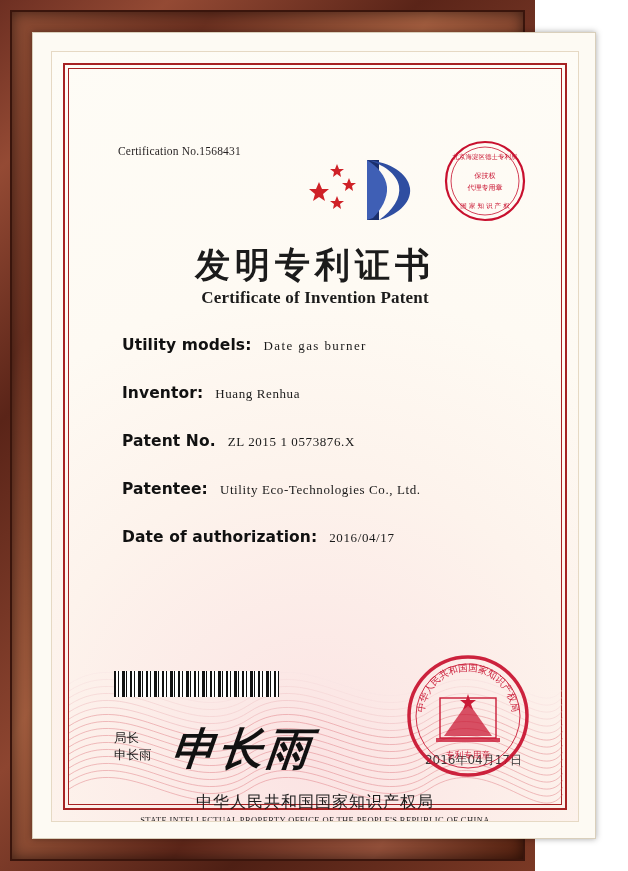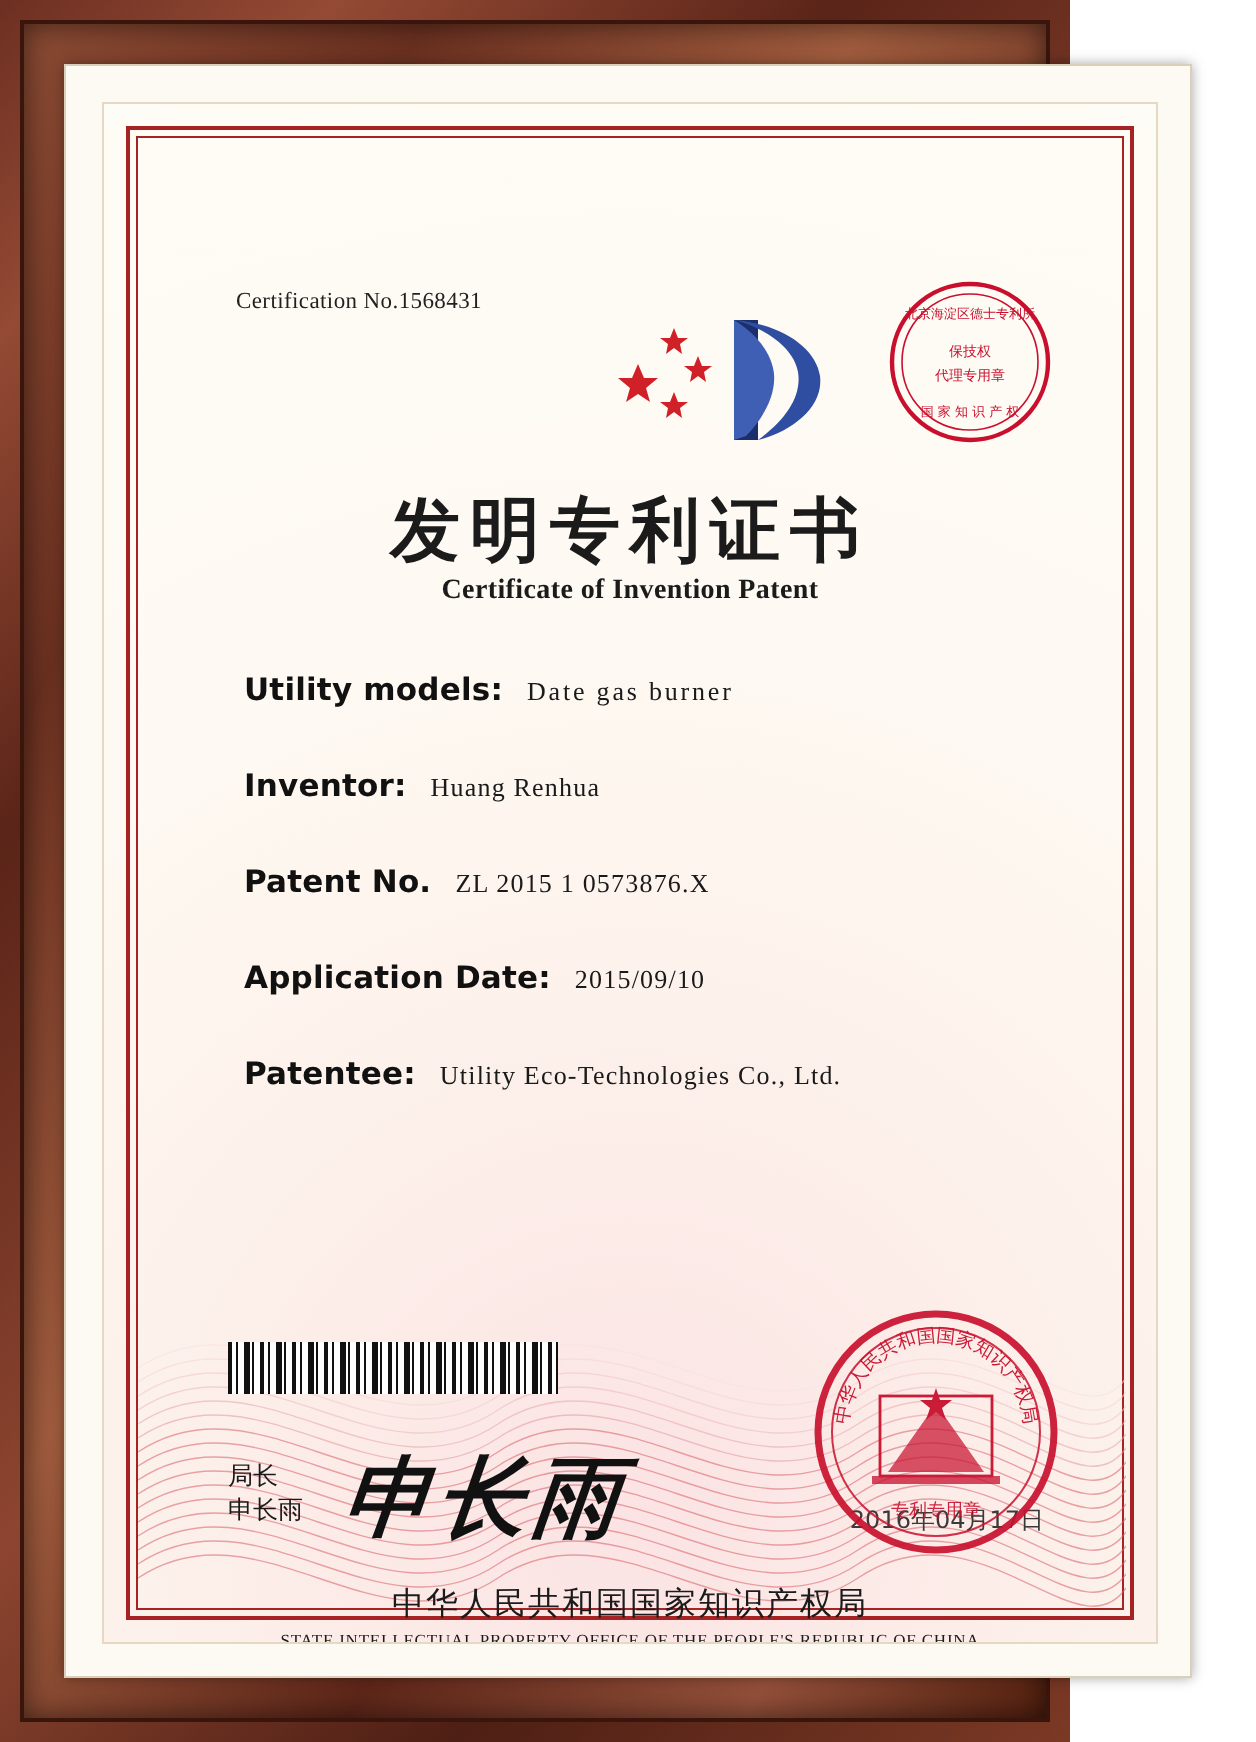--- a/index.html
+++ b/index.html
@@ -114,21 +114,21 @@
     font-size: 35px;
     font-weight: bold;
     letter-spacing: 5px;
     color: #1b1b1b;
     font-family: Liberation Sans, sans-serif;
   }
   .title-en {
     position: absolute;
     left: 0; right: 0; top: 236px;
     text-align: center;
-    font-size: 14px;
+    font-size: 17px;
     font-weight: bold;
     color: #1b1b1b;
     letter-spacing: .2px;
     font-family: "Liberation Serif", serif;
   }
 
   
   .fields {
     position: absolute;
     left: 70px; top: 284px;
@@ -293,26 +293,26 @@
         </div>
         <div class="field">
           <span class="lab">Inventor:</span>
           <span class="val">Huang Renhua</span>
         </div>
         <div class="field">
           <span class="lab">Patent No.</span>
           <span class="val">ZL 2015 1 0573876.X</span>
         </div>
         <div class="field">
-          <span class="lab">Application Date:</span>
-          <span class="val">2015/09/10</span>
-        </div>
-        <div class="field">
           <span class="lab">Patentee:</span>
           <span class="val">Utility Eco-Technologies Co., Ltd.</span>
+        </div>
+        <div class="field">
+          <span class="lab">Date of authorization:</span>
+          <span class="val">2016/04/17</span>
         </div>
       </div>
 
       <div class="barcode"></div>
 
       <div class="sig-label">
         <div>局长</div>
         <div>申长雨</div>
       </div>
       <div class="sig-script">申长雨</div>

